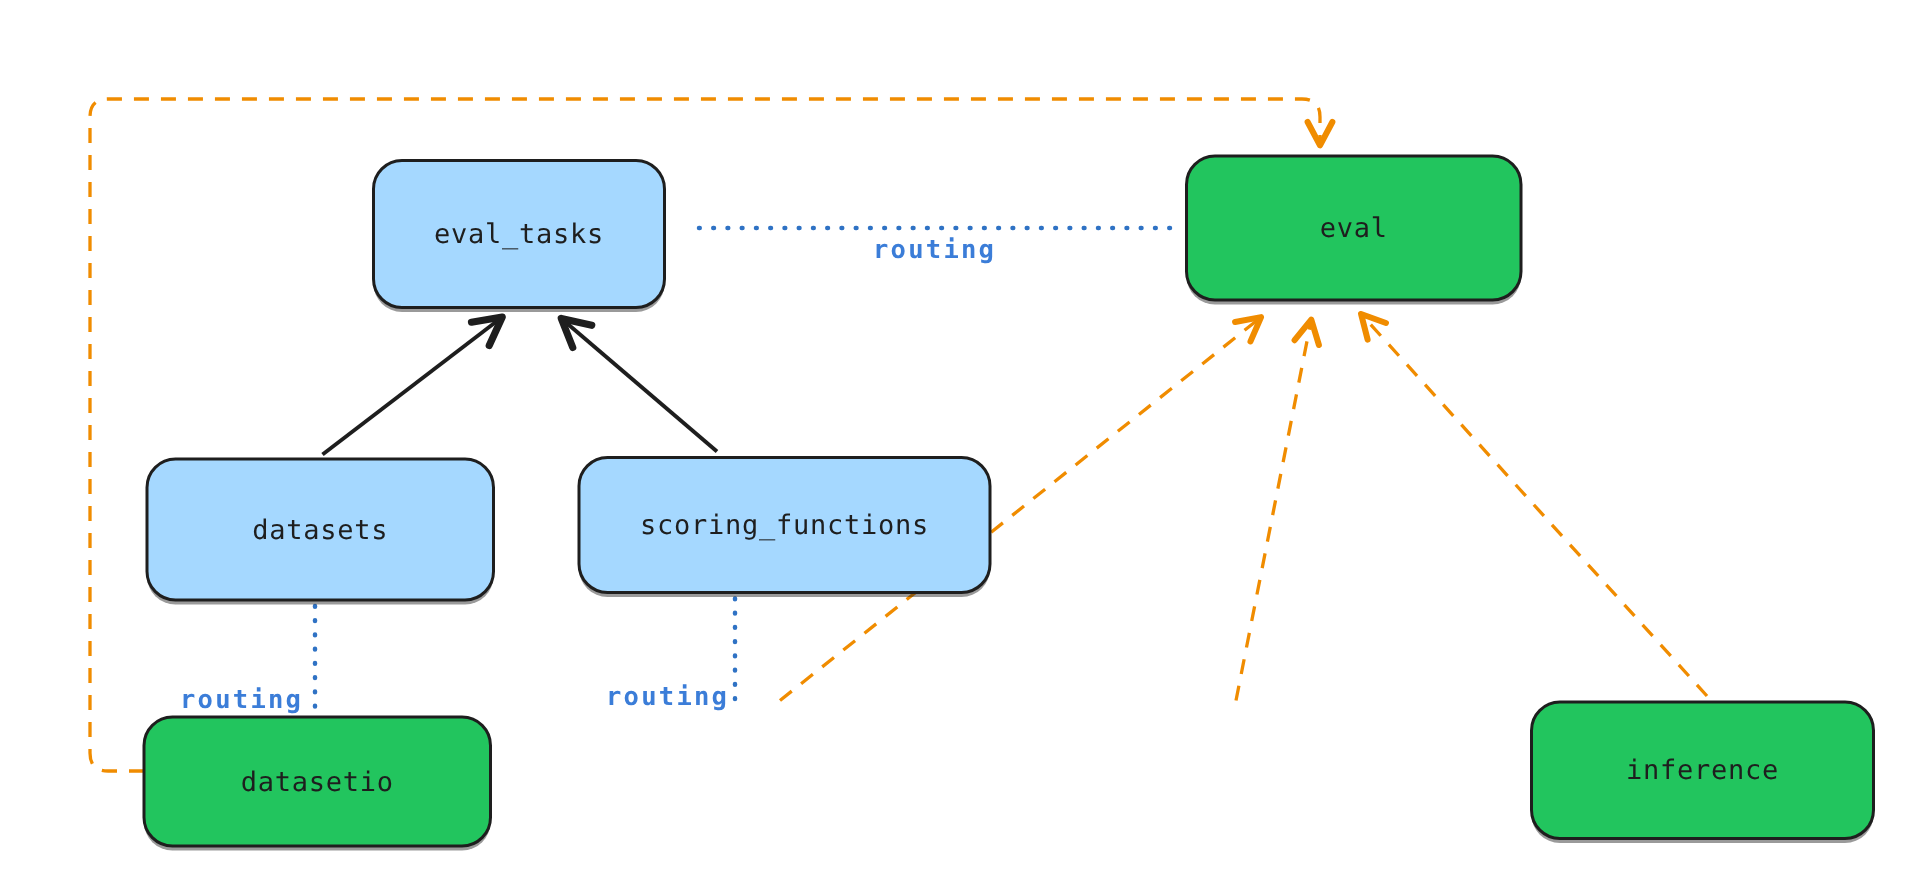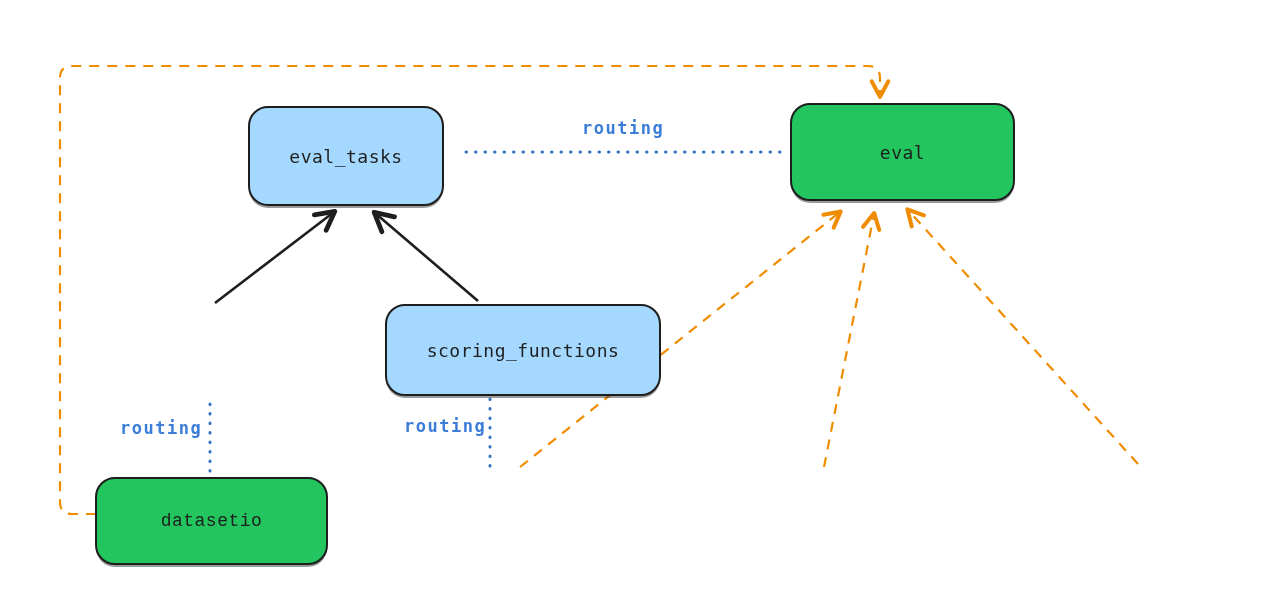--- a/index.html
+++ b/index.html
@@ -31,20 +31,21 @@
     letter-spacing: 0.5px;
   }
   .node.blue  { background: #a5d8ff; }
   .node.green { background: #22c55e; }
   .edge-label {
     position: absolute;
     color: #3b7dd8;
     font-size: 17px;
     font-weight: bold;
     letter-spacing: 1.5px;
+    margin-top: 39px;
   }
 </style>
 </head>
 <body>
 
 <div class="canvas">
 
   <svg class="edges" viewBox="0 0 1280 596" xmlns="http://www.w3.org/2000/svg">
     <defs>
       <marker id="mBlack" viewBox="0 0 12 12" refX="9.5" refY="6" markerWidth="10" markerHeight="10" orient="auto-start-reverse">
@@ -69,29 +70,35 @@
   </svg>
 
   <div class="node blue" style="left:248px; top:106px; width:196px; height:100px;">
     <span>eval_tasks</span>
   </div>
 
   <div class="node green" style="left:790px; top:103px; width:225px; height:98px;">
     <span>eval</span>
   </div>
 
+  <div class="node blue" style="left:97px; top:305px; width:233px; height:96px;">
+    <span>datasets</span>
+  </div>
 
   <div class="node blue" style="left:385px; top:304px; width:276px; height:92px;">
     <span>scoring_functions</span>
   </div>
 
-  <div class="node green" style="left:95px; top:477px; width:233px; height:88px;font-family:Liberation Mono, monospace;">
+  <div class="node green" style="left:95px; top:477px; width:233px; height:88px;">
     <span>datasetio</span>
   </div>
 
 
 
+  <div class="node green" style="left:1020px; top:467px; width:230px; height:93px;">
+    <span>inference</span>
+  </div>
 
   <div class="edge-label" style="left:582px; top:118px;">routing</div>
   <div class="edge-label" style="left:120px; top:418px;">routing</div>
   <div class="edge-label" style="left:404px; top:416px;">routing</div>
 
 </div>
 
 </body></html>

